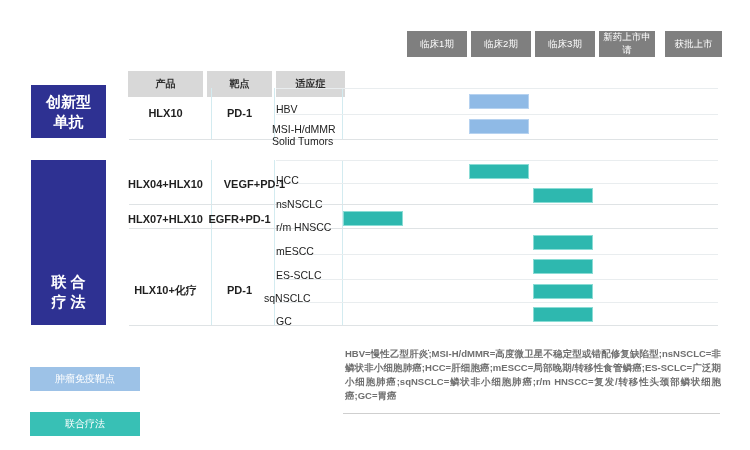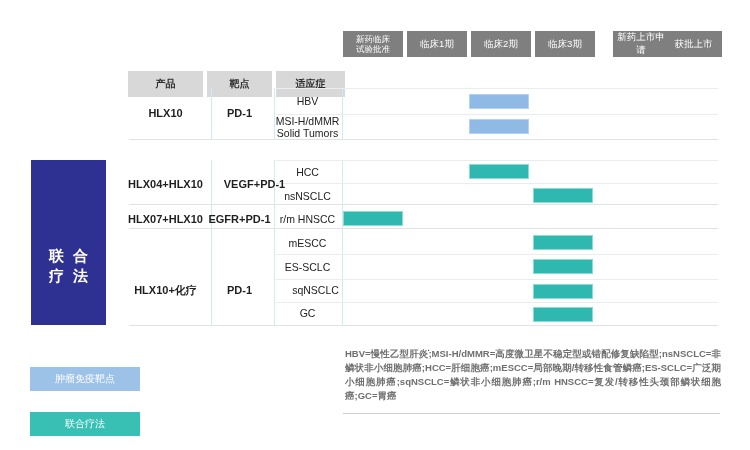--- a/index.html
+++ b/index.html
@@ -9,30 +9,30 @@
   .hcell{position:absolute;top:31px;height:26px;display:flex;flex-direction:column;
          align-items:center;justify-content:center;box-sizing:border-box;text-align:center;}
   .hcell.light{background:var(--header-light-bg,#d8d8d8);color:#2e2e2e;font-weight:bold;font-size:10px;margin-top:40px;}
   .hcell.dark{background:var(--header-dark-bg,#7f7f7f);color:#ffffff;font-size:9.5px;}
   .hcell .hl2{font-size:8.5px;line-height:10px;}
   
   .gbox{position:absolute;left:31px;width:75px;background:var(--group-box,#2e3192);color:#fff;
         display:flex;flex-direction:column;align-items:center;box-sizing:border-box;
         font-weight:bold;font-size:15px;line-height:20px;text-align:center;}
   .gbox.center{justify-content:center;}
-  .gbox.low{justify-content:flex-start;padding-top:88px;font-family:Liberation Mono, monospace;}
+  .gbox.low{justify-content:flex-start;padding-top:112px;}
   
   .hline{position:absolute;height:1px;background:#e9edef;}
   .hline.strong{background:#dfe3e5;}
   .vline{position:absolute;width:1px;background:#d3ebf0;}
   
   .ptext{position:absolute;height:14px;line-height:14px;text-align:center;font-size:11px;
          font-weight:bold;color:#1f1f1f;white-space:nowrap;}
-  .itext{position:absolute;height:14px;line-height:14px;text-align:center;font-size:10.5px;
-         color:#222;white-space:nowrap;}
+  .itext{position:absolute;height:14px;line-height:14px;font-size:10.5px;
+         color:#222;white-space:nowrap;margin-top:8px;}
   .itext.two{height:26px;line-height:12px;font-size:10.5px;}
   
   .bar{position:absolute;height:15px;box-sizing:border-box;}
   .bar-blue{background:var(--bar-blue,#8fbae6);border:1px solid var(--bar-blue-border,#b6d2f0);}
   .bar-teal{background:var(--bar-teal,#2eb8af);border:1px solid var(--bar-teal-border,#8adcd5);}
   
   .lgd{position:absolute;left:30px;width:110px;height:24px;color:#fff;font-size:10px;
        display:flex;align-items:center;justify-content:center;}
   .lgd.blue{background:var(--legend-blue,#9dc2e7);}
   .lgd.teal{background:var(--legend-teal,#38c0b5);margin-top:16px;}
@@ -49,40 +49,40 @@
 
   <div class="hcell light" style="left:128px;width:75px">
       <span>产品</span>
     </div>
   <div class="hcell light" style="left:207px;width:65px">
       <span>靶点</span>
     </div>
   <div class="hcell light" style="left:276px;width:69px">
       <span>适应症</span>
     </div>
-  <div class="hcell dark" style="left:343px;width:60px">
-    <span class="hl2">新药临床</span>
-    <span class="hl2">试验批准</span>
-  </div>
   <div class="hcell dark" style="left:407px;width:60px">
       <span>临床1期</span>
     </div>
   <div class="hcell dark" style="left:471px;width:60px">
       <span>临床2期</span>
     </div>
   <div class="hcell dark" style="left:535px;width:60px">
       <span>临床3期</span>
     </div>
-  <div class="hcell dark" style="left:613px;width:56px">
+  <div class="hcell dark" style="left:599px;width:56px">
       <span>新药上市申请</span>
     </div>
   <div class="hcell dark" style="left:665px;width:57px">
       <span>获批上市</span>
     </div>
 
+  <div class="gbox center" style="top:85px;height:53px">
+    <div>创新型</div>
+    <div>单抗</div>
+  </div>
   <div class="gbox low" style="top:160px;height:165px">
     <div>联 合</div>
     <div>疗 法</div>
   </div>
 
   <div class="vline" style="left:211px;top:88px;height:51px"></div>
   <div class="vline" style="left:274px;top:88px;height:51px"></div>
   <div class="vline" style="left:342px;top:88px;height:51px"></div>
   <div class="vline" style="left:211px;top:160px;height:165px"></div>
   <div class="vline" style="left:274px;top:160px;height:165px"></div>
@@ -112,21 +112,21 @@
   <div class="itext" style="left:276px;width:63px;top:94px">HBV</div>
   <div class="itext two" style="left:272px;width:71px;top:115px">
     <div>MSI-H/dMMR</div>
     <div>Solid Tumors</div>
   </div>
   <div class="itext" style="left:276px;width:63px;top:165px">HCC</div>
   <div class="itext" style="left:276px;width:63px;top:189px">nsNSCLC</div>
   <div class="itext" style="left:276px;width:63px;top:212px">r/m HNSCC</div>
   <div class="itext" style="left:276px;width:63px;top:236px">mESCC</div>
   <div class="itext" style="left:276px;width:63px;top:260px">ES-SCLC</div>
-  <div class="itext" style="left:284px;width:63px;top:283px">sqNSCLC</div>
+  <div class="itext" style="left:264px;width:63px;top:283px">sqNSCLC</div>
   <div class="itext" style="left:276px;width:63px;top:306px">GC</div>
 
   <div>
       <div class="bar bar-blue" style="left: 469px; width: 60px; top: 94px;"></div>
       <div class="bar bar-blue" style="left: 469px; width: 60px; top: 118.5px;"></div>
       <div class="bar bar-teal" style="left: 469px; width: 60px; top: 164px;"></div>
       <div class="bar bar-teal" style="left: 533px; width: 60px; top: 188px;"></div>
       <div class="bar bar-teal" style="left: 343px; width: 60px; top: 210.5px;"></div>
       <div class="bar bar-teal" style="left: 533px; width: 60px; top: 234.5px;"></div>
       <div class="bar bar-teal" style="left: 533px; width: 60px; top: 259px;"></div>

